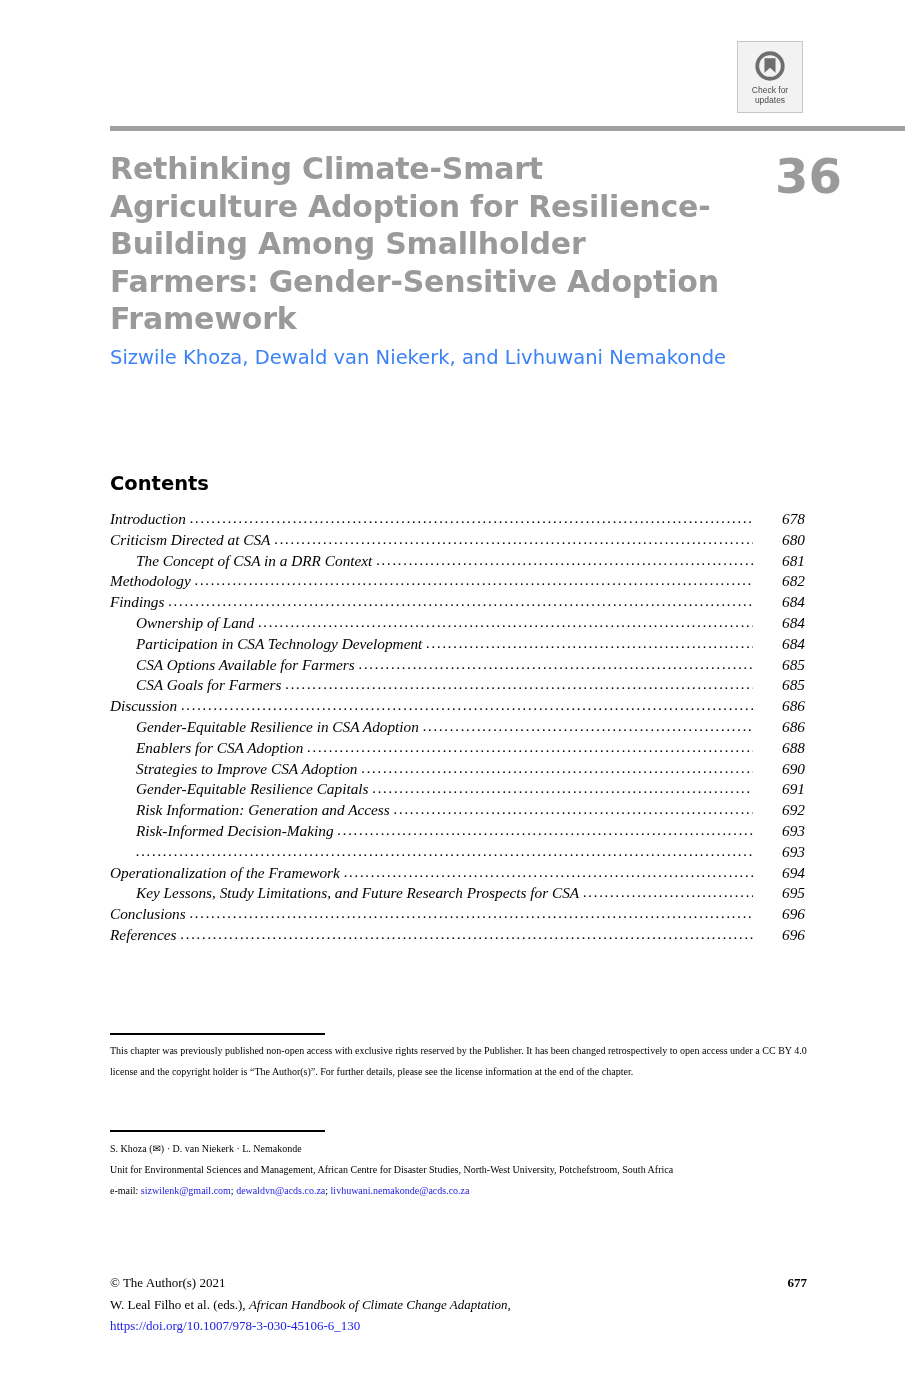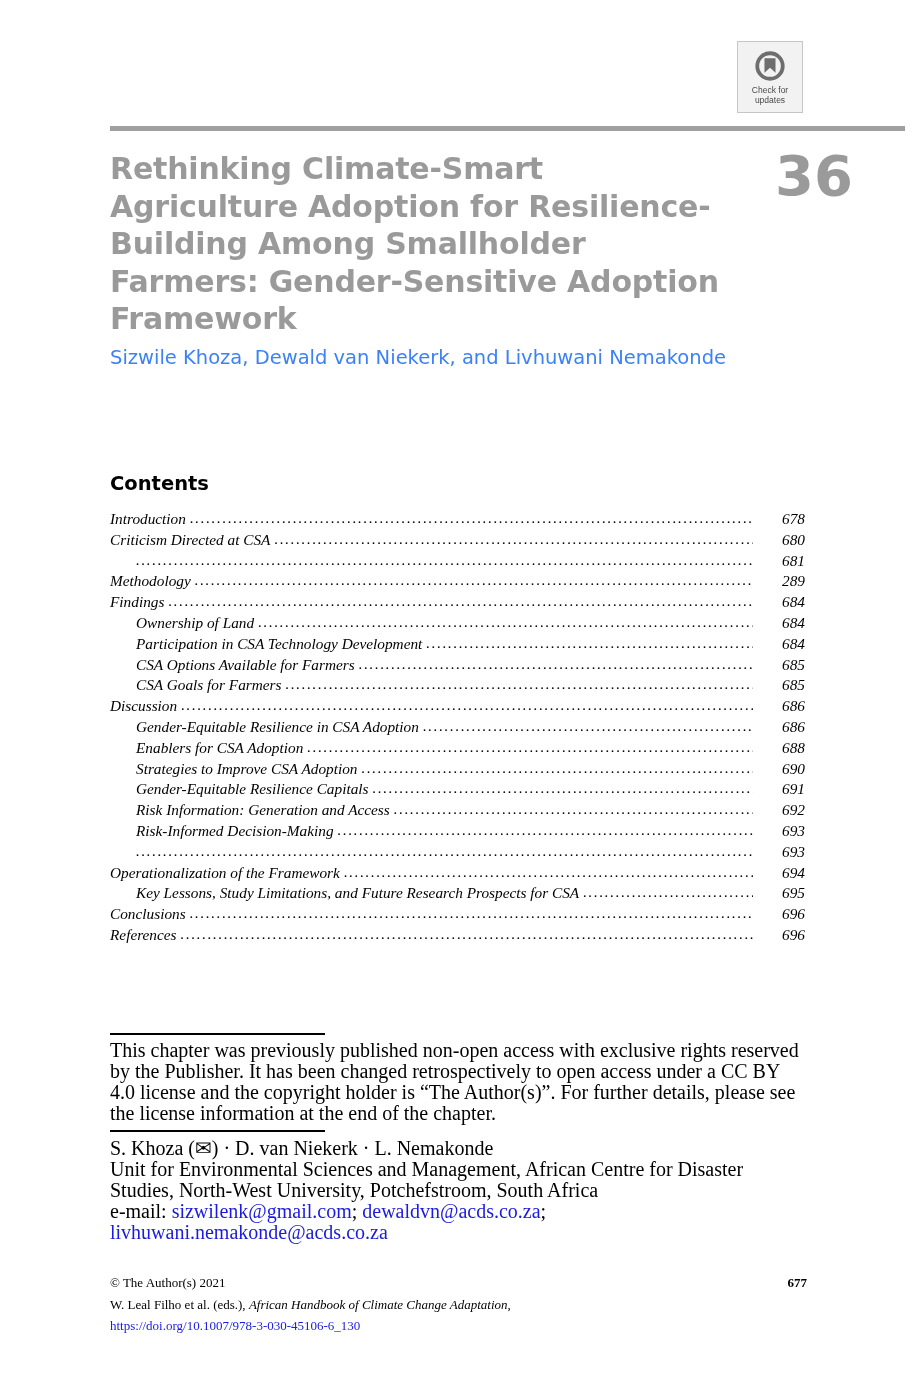--- a/index.html
+++ b/index.html
@@ -66,21 +66,21 @@
     letter-spacing: -0.2px;
   }
   .chapter-number {
     position: absolute;
     left: 735px;
     top: 146px;
     width: 170px;
     text-align: left;
     font-family: "DejaVu Sans", sans-serif;
     font-weight: bold;
-    font-size: 56px;
+    font-size: 48px;
     line-height: 60px;
     color: #9a9a9a;
     padding-left: 40px;
     box-sizing: border-box;
   }
 
   
   .authors {
     position: absolute;
     left: 110px;
@@ -143,21 +143,21 @@
     height: 1.6px;
     background: #000;
   }
   .fn-rule.one { top: 1033px; }
   .fn-rule.two { top: 1130px; }
 
   .fn-block {
     position: absolute;
     left: 110px;
     width: 697px;
-    font-size: 20px;
+    font-size: 10px;
     line-height: 21px;
     text-align: left;
   }
   .fn-license { top: 1040px; }
   .fn-affil { top: 1138px; }
 
   .fn-affil .line { display: block; }
   .fn-affil .wrap { display: block; }
   a.link, .link {
     color: #1a1ae0;
@@ -208,27 +208,28 @@
       <span class="toc-label">Introduction</span>
       <span class="toc-dots">........................................................................................................................................................................................................</span>
       <span class="toc-page">678</span>
     </div>
     <div class="toc-row">
       <span class="toc-label">Criticism Directed at CSA</span>
       <span class="toc-dots">........................................................................................................................................................................................................</span>
       <span class="toc-page">680</span>
     </div>
     <div class="toc-row lvl2">
+      <span class="toc-label">The Concept of CSA in a DRR Context</span>
       <span class="toc-dots">........................................................................................................................................................................................................</span>
       <span class="toc-page">681</span>
     </div>
     <div class="toc-row">
       <span class="toc-label">Methodology</span>
       <span class="toc-dots">........................................................................................................................................................................................................</span>
-      <span class="toc-page">289</span>
+      <span class="toc-page">682</span>
     </div>
     <div class="toc-row">
       <span class="toc-label">Findings</span>
       <span class="toc-dots">........................................................................................................................................................................................................</span>
       <span class="toc-page">684</span>
     </div>
     <div class="toc-row lvl2">
       <span class="toc-label">Ownership of Land</span>
       <span class="toc-dots">........................................................................................................................................................................................................</span>
       <span class="toc-page">684</span>

